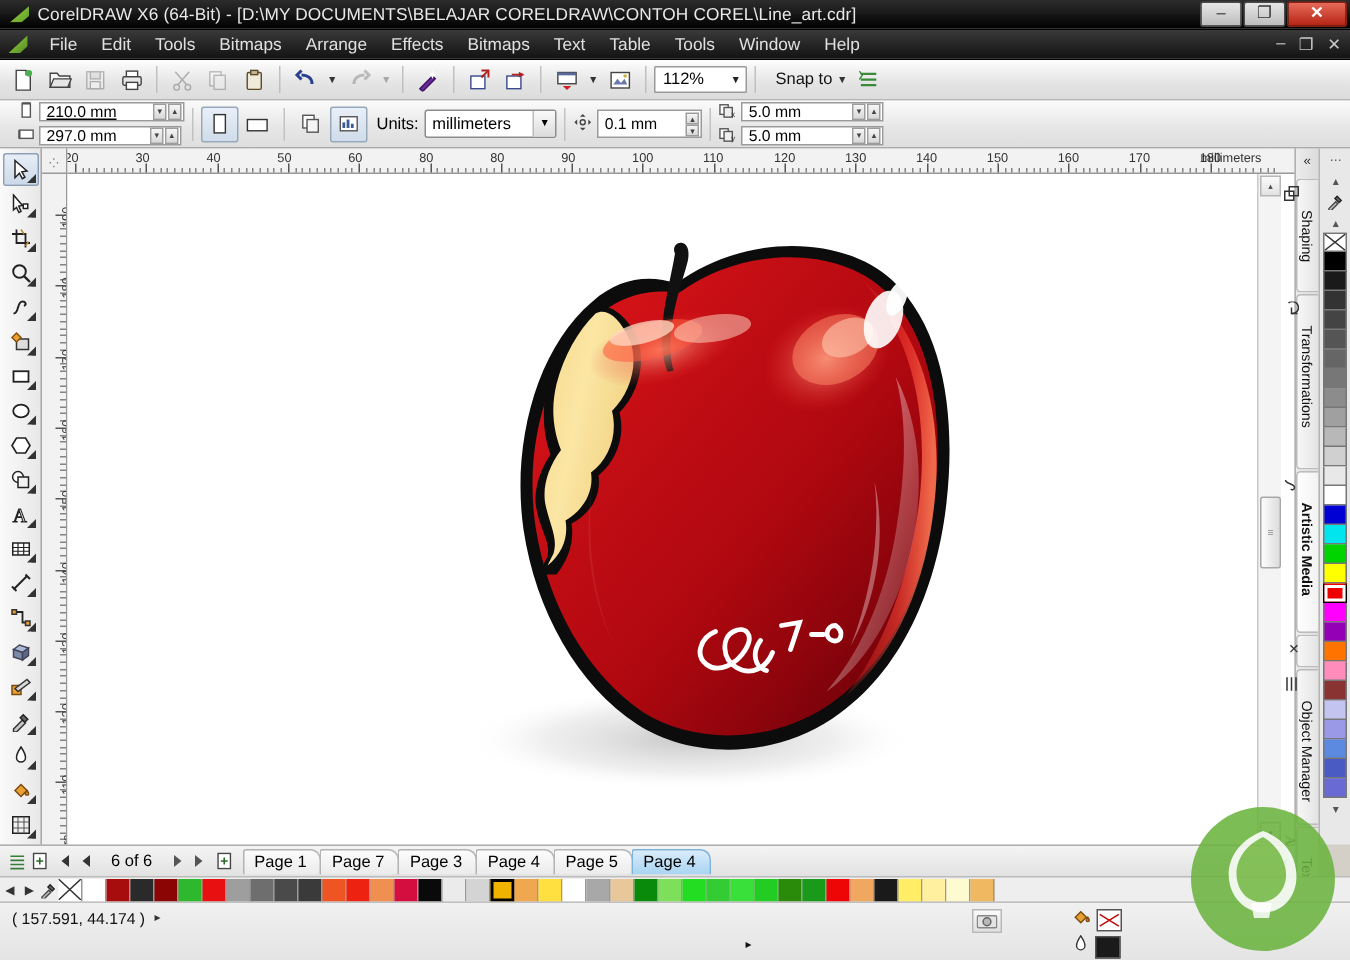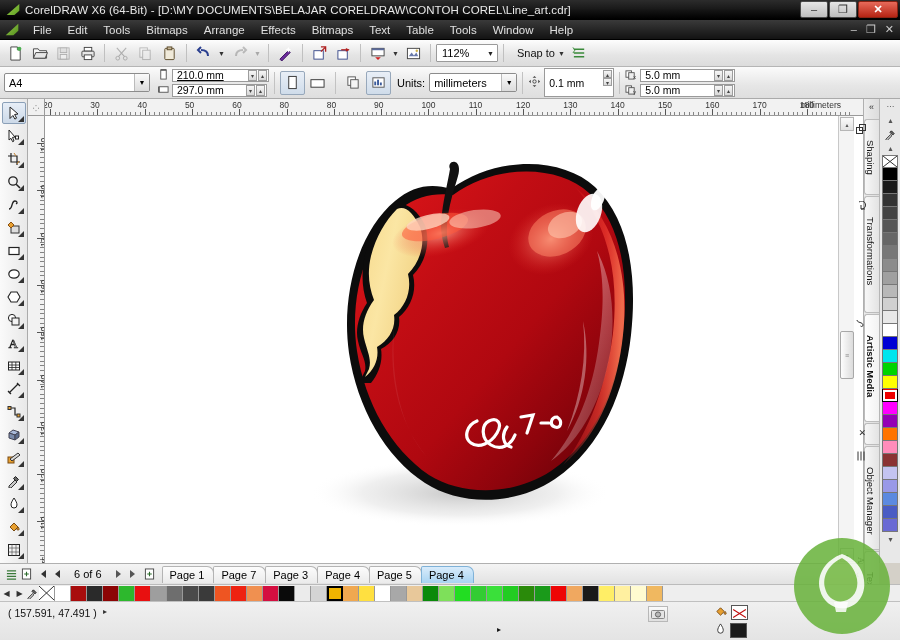--- a/index.html
+++ b/index.html
@@ -434,24 +434,20 @@
     <div class="tarrow">▼</div>
     <div class="tbtn">
       <svg width="15" height="14" viewBox="0 0 16 14">
           <path d="M2 3h11M2 7h11M2 11h11" stroke="#3a8a3a" stroke-width="1.6"></path>
           <path d="M1 1l2 3-2 3" stroke="#3a8a3a" fill="none"></path>
         </svg>
     </div>
   </div>
 
   <div class="propbar">
-    <div class="combo" style="width:146px;">
-      <span>A4</span>
-      <span class="dd">▼</span>
-    </div>
 
     <div style="margin-left:8px; display:flex; flex-direction:column; gap:2px;">
       <div style="display:flex; align-items:center; gap:3px;">
         <span>
           <svg width="11" height="11" viewBox="0 0 12 12">
               <rect x="3" y="1" width="6" height="10" fill="#fff" stroke="#555"></rect>
               <path d="M3 1h6" stroke="#555" stroke-width="1.6"></path>
             </svg>
         </span>
         <div class="numfield" style="width:97px;text-decoration:underline;">
@@ -510,21 +506,21 @@
       <span>millimeters</span>
       <span class="dd">▼</span>
     </div>
     <div class="psep"></div>
     <span style="margin-right:3px;">
       <svg width="13" height="13" viewBox="0 0 14 14">
           <path d="M7 1l2 2H5zM7 13l2-2H5zM1 7l2-2v4zM13 7l-2-2v4z" fill="#444"></path>
           <circle cx="7" cy="7" r="1.8" fill="none" stroke="#444"></circle>
         </svg>
     </span>
-    <div class="numfield" style="width:70px; height:29px;">
+    <div class="numfield" style="width:70px; height:19px;">
       <span>0.1 mm</span>
       <span class="spin" style="flex-direction:column; right:1px; top:1px; height:16px; gap:0;">
         <i style="height:8px; line-height:8px;">▴</i>
           <i style="height:8px; line-height:8px;">▾</i>
       </span>
     </div>
     <div class="psep"></div>
     <div style="display:flex; flex-direction:column; gap:2px;">
       <div style="display:flex; align-items:center; gap:3px;">
         <span>
@@ -1331,21 +1327,21 @@
         <div class="pb-sw" style="background: rgb(240, 168, 96);"></div>
         <div class="pb-sw" style="background: rgb(26, 26, 26);"></div>
         <div class="pb-sw" style="background: rgb(255, 238, 102);"></div>
         <div class="pb-sw" style="background: rgb(255, 240, 160);"></div>
         <div class="pb-sw" style="background: rgb(255, 251, 208);"></div>
         <div class="pb-sw" style="background: rgb(240, 184, 96);"></div>
       </div>
   </div>
 
   <div class="statusbar">
-    <div class="st-coords">( 157.591, 47.491 )</div>
+    <div class="st-coords">( 157.591, 44.174 )</div>
     <div class="st-arrow">▸</div>
     <div class="st-prof-arrow">▸</div>
     <div class="st-snapshot">
       <svg width="14" height="11" viewBox="0 0 14 11">
           <rect x="0.5" y="1.5" width="13" height="8" rx="1" fill="#e4e4e4" stroke="#888"></rect>
           <circle cx="7" cy="5.5" r="2.6" fill="#b8b8b8" stroke="#666"></circle>
         </svg>
     </div>
     <div class="st-fill">
       <span>

